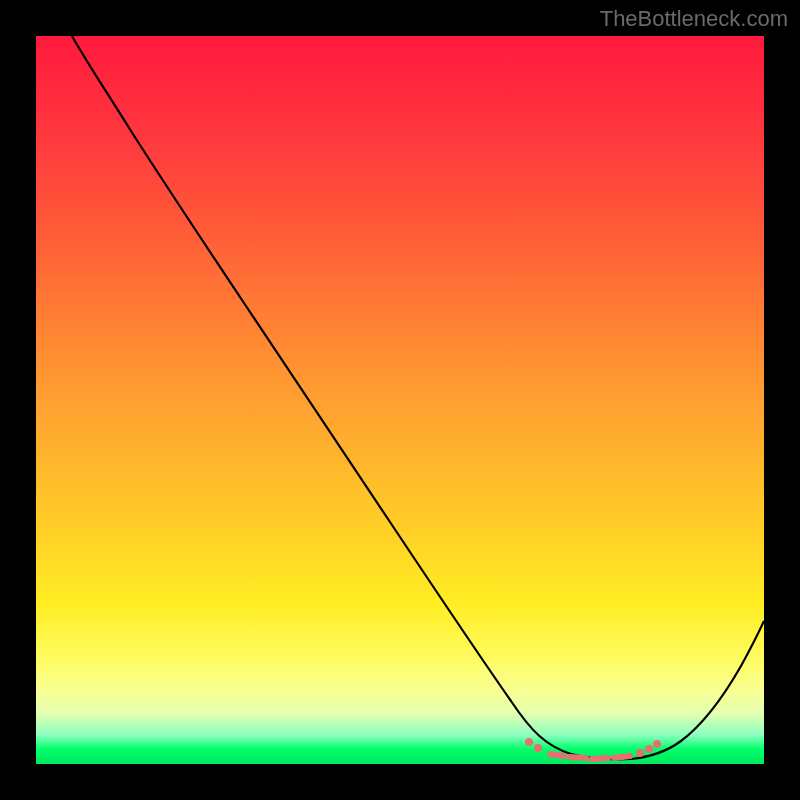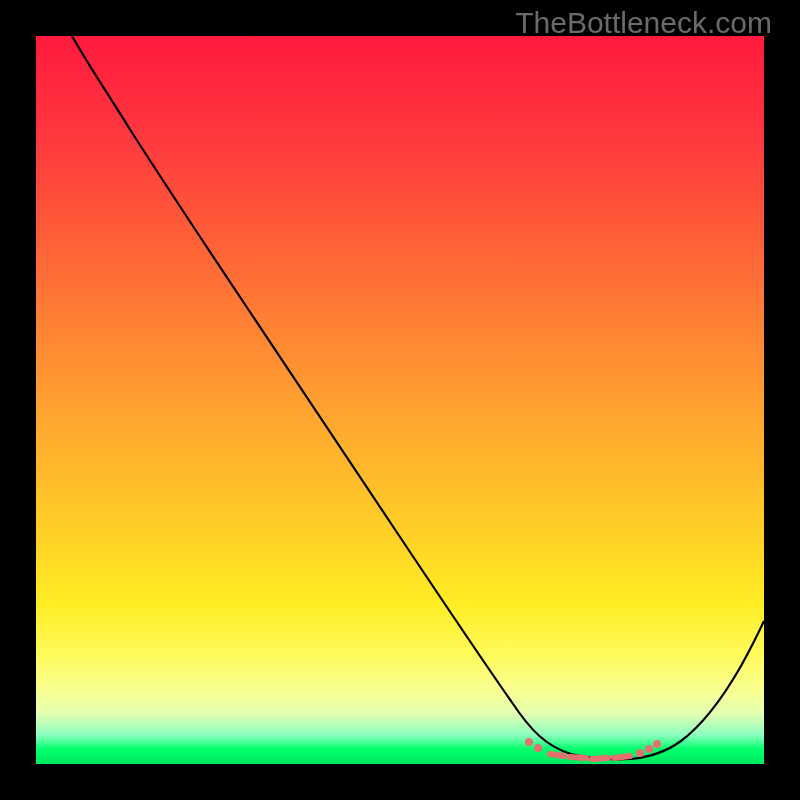--- a/index.html
+++ b/index.html
@@ -1,17 +1,17 @@
 <!DOCTYPE html>
 <html><head>
   <meta charset="utf-8">
   <style>
     * { margin: 0; padding: 0; box-sizing: border-box; }
     body { width: 800px; height: 800px; background: #000; position: relative; font-family: Arial, sans-serif; }
-    .watermark { position: absolute; top: 6px; right: 28px; color: #6a6a6a; font-size: 30px; font-weight: 500; }
+    .watermark { position: absolute; top: 6px; right: 12px; color: #6a6a6a; font-size: 22px; font-weight: 500; }
     .plot-area { position: absolute; left: 36px; top: 36px; width: 728px; height: 728px; }
     .gradient-bg { width: 100%; height: 100%; background: linear-gradient(
       to bottom,
       #ff1a3d 0%,
       #ff2b3e 8%,
       #ff3b3e 15%,
       #ff5438 24%,
       #ff6e36 33%,
       #ff8833 42%,
       #ffa230 51%,

